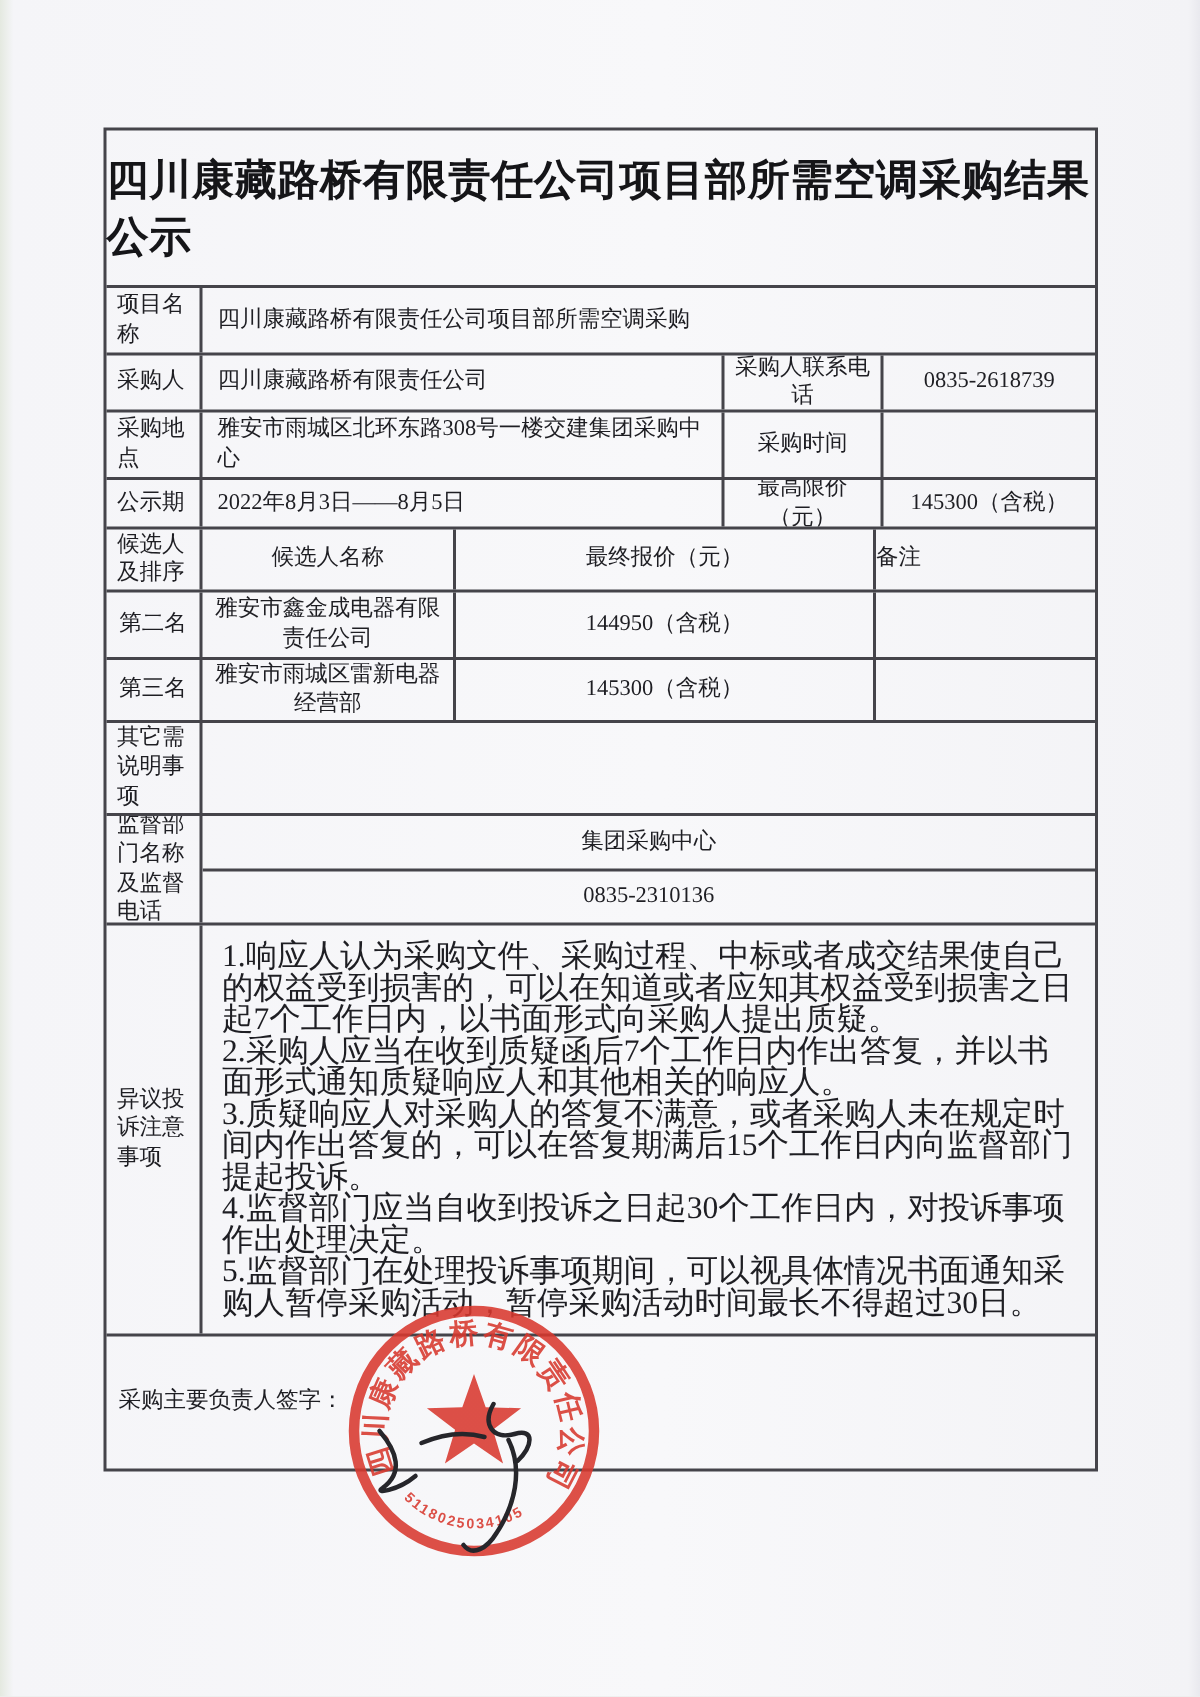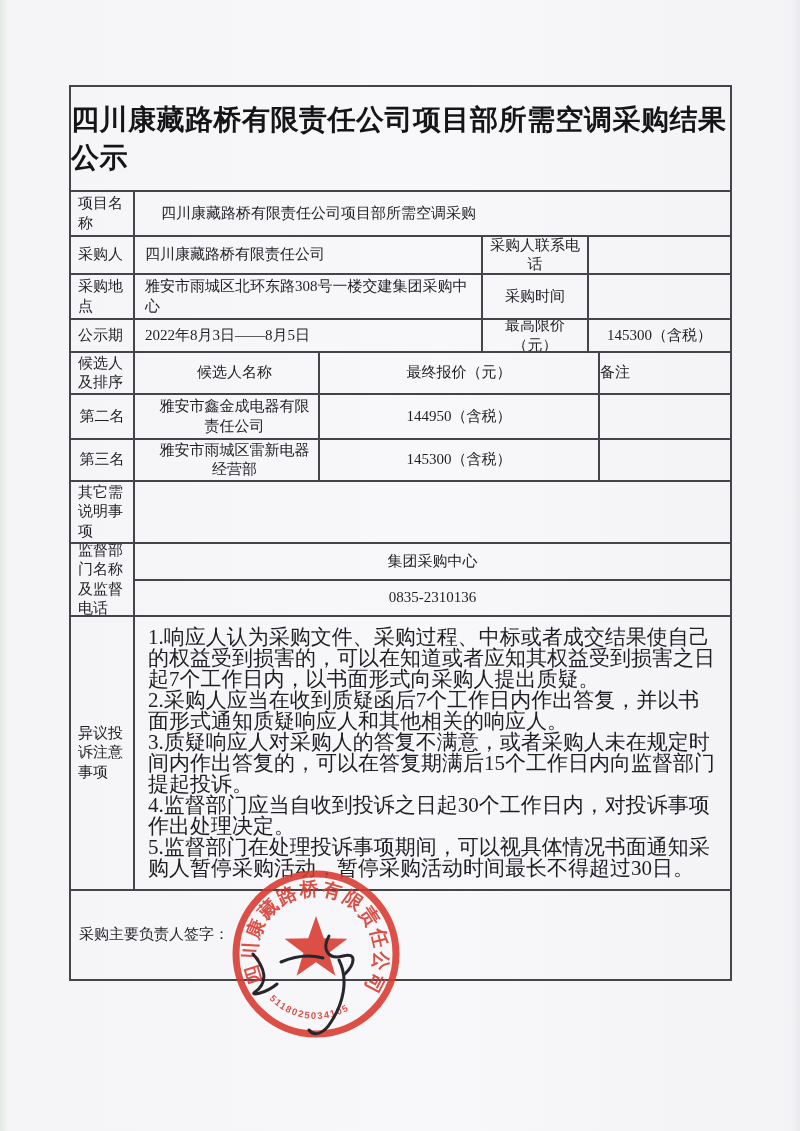--- a/index.html
+++ b/index.html
@@ -29,25 +29,25 @@
   .row { display:flex; box-sizing:border-box; border-bottom:2px solid #45444a; }
   .row.last { border-bottom:none; }
   .cell {
     box-sizing:border-box; border-right:2px solid #45444a;
     display:flex; align-items:center; font-size:15px; line-height:1.3;
     overflow:hidden;
   }
   .cell.end { border-right:none; }
   .lab   { width:64px; padding:2px 3px 2px 7px; word-break:break-all; }
   .cont  { width:348px; padding:2px 10px; }
-  .contw { flex:1; padding:2px 26px; }
+  .contw { flex:1; padding:2px 10px; }
   .lab2  { width:106px; justify-content:center; text-align:center; padding:2px 4px; }
   .val   { flex:1; justify-content:center; text-align:center; padding:2px 4px; }
   .rank  { width:64px; justify-content:center; padding:2px 3px; }
-  .cname { width:169px; justify-content:center; text-align:center; padding:2px 4px;margin-left:16px; }
+  .cname { width:169px; justify-content:center; text-align:center; padding:2px 4px; }
   .price { width:280px; justify-content:center; text-align:right; padding:2px 4px; }
   .note  { flex:1; }
   .h45{height:45px}.h38{height:38px}.h33{height:33px}.h42{height:42px}
   .h43{height:43px}.h62{height:62px}.h73{height:73px}.h274{height:274px}
   .sup-content { flex:1; display:flex; flex-direction:column; border-right:none; padding:0; align-items:stretch; }
   .sup-sub { flex:1; display:flex; align-items:center; justify-content:center; font-size:15px; box-sizing:border-box; }
   .sup-sub.first { border-bottom:2px solid #45444a; }
   .disp-content { flex:1; display:flex; align-items:center; padding:6px 12px 6px 13px; border-right:none; }
   .disp-text p { margin:0; font-size:21px; line-height:21px; }
   .sig-row { align-items:center; }
@@ -69,20 +69,21 @@
 
     <div class="row h45">
       <div class="cell lab">项目名称</div>
       <div class="cell contw end">四川康藏路桥有限责任公司项目部所需空调采购</div>
     </div>
 
     <div class="row h38">
       <div class="cell lab">采购人</div>
       <div class="cell cont">四川康藏路桥有限责任公司</div>
       <div class="cell lab2">采购人联系电话</div>
+      <div class="cell val end">0835-2618739</div>
     </div>
 
     <div class="row h45">
       <div class="cell lab">采购地点</div>
       <div class="cell cont">雅安市雨城区北环东路308号一楼交建集团采购中心</div>
       <div class="cell lab2">采购时间</div>
     </div>
 
     <div class="row h33">
       <div class="cell lab">公示期</div>

